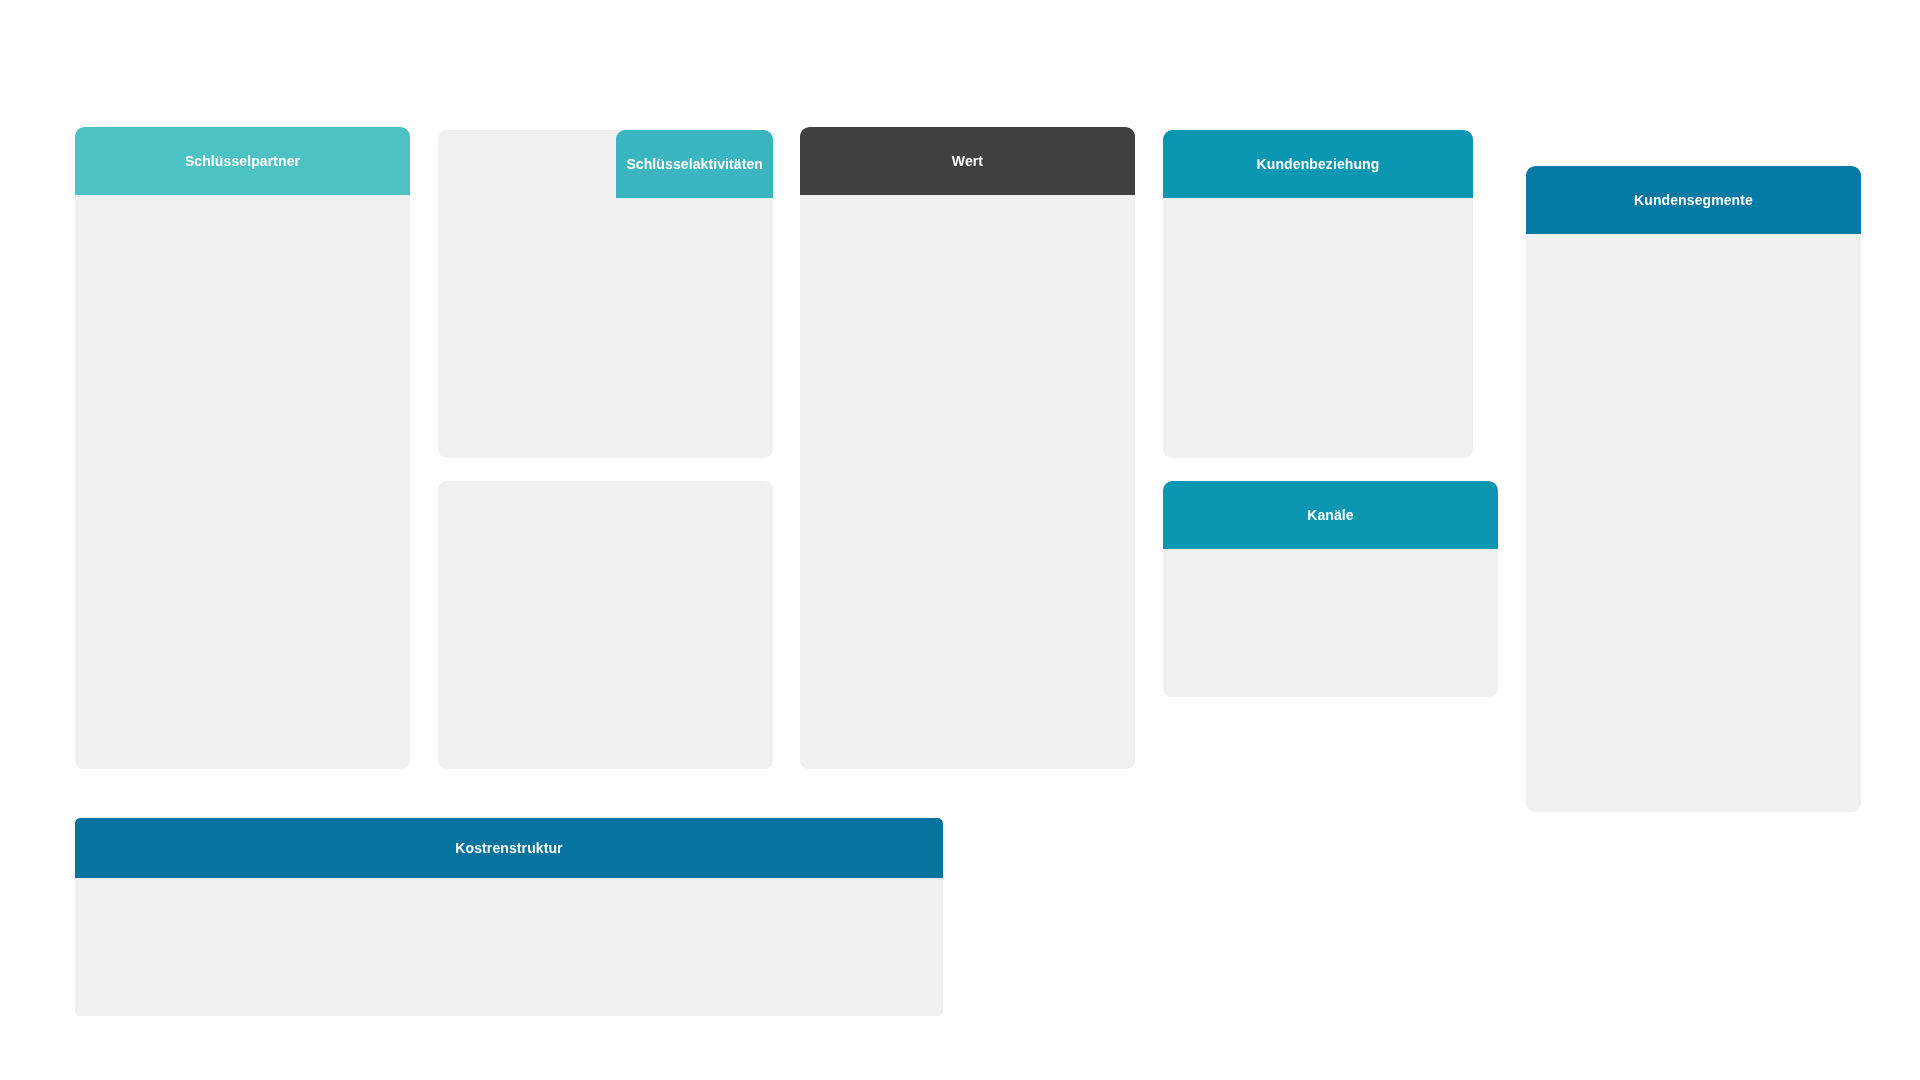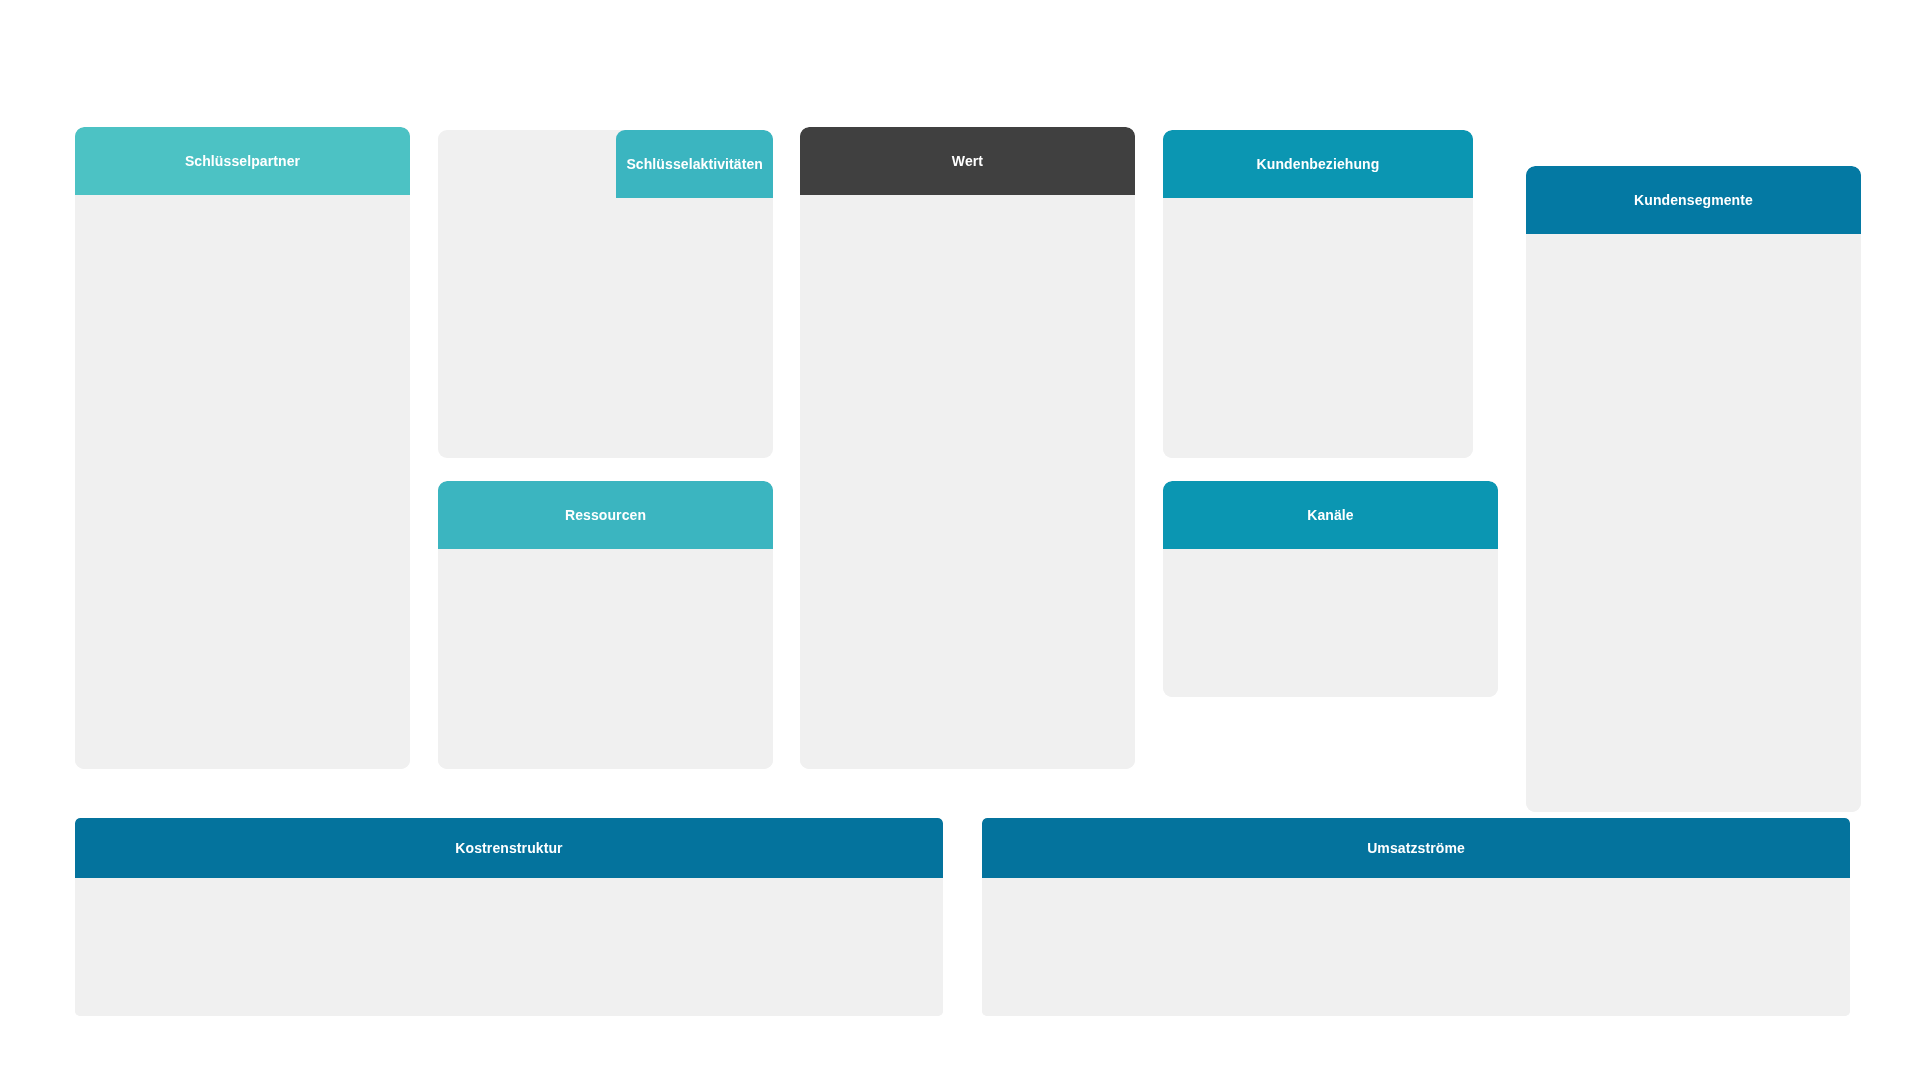--- a/index.html
+++ b/index.html
@@ -89,21 +89,20 @@
     <div class="card-header" style="background-color: rgb(76, 194, 196);">Schlüsselpartner</div>
     <div class="card-body"></div>
   </div>
 
   <div class="card" id="col2a">
     <div class="card-header" style="background-color: rgb(59, 181, 192);">Schlüsselaktivitäten</div>
     <div class="card-body"></div>
   </div>
 
   <div class="card" id="col2b">
-    <div class="card-header" style="background-color: rgb(59, 181, 192);">Ressourcen</div>
     <div class="card-body"></div>
   </div>
 
   <div class="card" id="col3">
     <div class="card-header" style="background-color: #404040;">Wert</div>
     <div class="card-body"></div>
   </div>
 
   <div class="card" id="col4a">
     <div class="card-header" style="background-color: rgb(11, 150, 178);">Kundenbeziehung</div>
@@ -118,18 +117,14 @@
   <div class="card" id="col5">
     <div class="card-header" style="background-color: rgb(4, 121, 163);">Kundensegmente</div>
     <div class="card-body"></div>
   </div>
 
   <div class="card bottom" id="bottom1">
     <div class="card-header" style="background-color: rgb(4, 115, 157);">Kostrenstruktur</div>
     <div class="card-body"></div>
   </div>
 
-  <div class="card bottom" id="bottom2">
-    <div class="card-header" style="background-color: rgb(4, 115, 157);">Umsatzströme</div>
-    <div class="card-body"></div>
-  </div>
 
 </div>
 
 </body></html>

